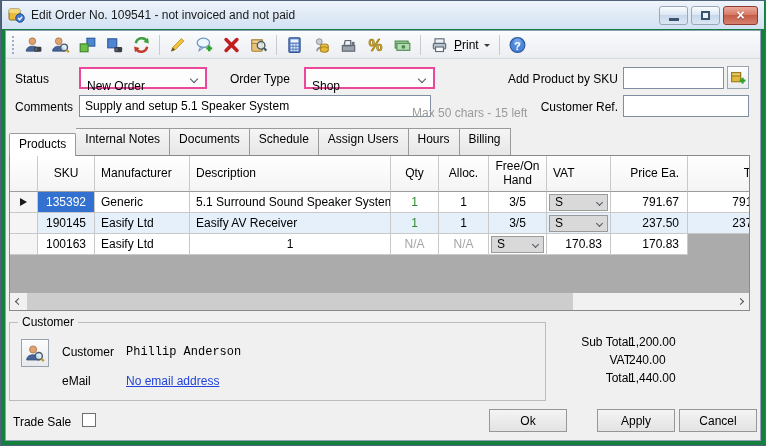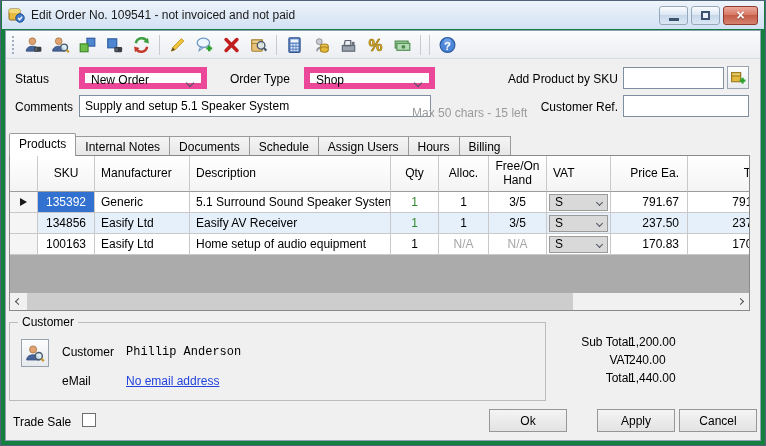--- a/index.html
+++ b/index.html
@@ -38,33 +38,33 @@
   .tb-btn { width:25px; height:24px; display:flex; align-items:center; justify-content:center; }
   .tb-sep { width:1px; height:20px; background:#c7ccd3; margin:0 3px; }
   .print-btn { display:flex; align-items:center; gap:5px; height:24px; padding:0 4px; }
   .print-label { display:inline-block; font-size:12px; }
   .print-label::first-letter { text-decoration:underline; }
   .dd-caret { width:0; height:0; border:3.5px solid transparent; border-top-color:#3a3a3a; margin-top:4px; }
   .flabel { position:absolute; font-size:12px; white-space:nowrap; }
   .flabel.right { text-align:right; }
   .tbox { position:absolute; height:22px; background:#fff; border:1px solid #7f8ea0;
     font-size:12px; padding:0 5px; line-height:20px; white-space:nowrap; overflow:hidden; }
-  .combo { position:absolute; height:22px; background:#fdfdfd; border:6px solid #ec4899;
-    font-size:12px; padding:0 20px 0 6px; }
+  .combo { position:absolute; height:22px; background:#fdfdfd; border:2px solid #ec4899;
+    font-size:12px; padding:10px 20px 0 6px; }
   .chev { display:inline-block; width:6px; height:6px;
     border-right:1.5px solid #4a545e; border-bottom:1.5px solid #4a545e; }
   .chev.down { transform:rotate(45deg); }
   .combo .chev { position:absolute; right:8px; top:7px; }
   .hint { color:var(--hint-gray,#9b9b9b); }
   .icon-btn { position:absolute; border:1px solid #9aa5b1; background:linear-gradient(#fefefe,#e9ecef);
     display:flex; align-items:center; justify-content:center; }
 
   
   .tabs { position:absolute; left:3px; top:103px; display:flex; align-items:flex-end; height:22px; }
-  .tab { height:20px; padding:3px 9px 0; background:linear-gradient(#f5f5f5,#e6e6e6);
+  .tab { height:28px; padding:3px 9px 0; background:linear-gradient(#f5f5f5,#e6e6e6);
     border:1px solid #9a9a9a; border-bottom:none; font-size:12px; white-space:nowrap; }
   .tab + .tab { border-left:none; }
   .tab.active { height:23px; background:#fff; z-index:3; border-left:1px solid #9a9a9a;
     border-radius:2px 2px 0 0; }
 
   
   .grid { position:absolute; left:3px; top:124px; width:741px; height:156px;
     border:1px solid #898989; background:#ababab; overflow:hidden; }
   .grid-table { display:grid; grid-template-columns:28px 57px 95px 201px 48px 50px 58px 64px 77px 90px; }
   .gh { height:36px; background:linear-gradient(#ffffff,#f4f4f4);
@@ -257,20 +257,29 @@
       <div class="tb-btn">
         <svg width="19" height="18" viewBox="0 0 16 16">
           <rect x="1.5" y="4.5" width="11.5" height="6.2" fill="#9fd09f" stroke="#4e8a4e"></rect>
           <rect x="3" y="6.5" width="11.5" height="6.2" fill="#b4dcb4" stroke="#4e8a4e"></rect>
           <circle cx="8.8" cy="9.6" r="1.7" fill="#4e8a4e"></circle>
         </svg>
       </div>
 
       <div class="tb-sep"></div>
 
+      <div class="print-btn">
+        <svg width="19" height="18" viewBox="0 0 16 16">
+          <rect x="4" y="2.5" width="8" height="4.5" fill="#eef2f6" stroke="#5d6a77"></rect>
+          <rect x="2.5" y="6.5" width="11" height="5" rx="1" fill="#b8c2cc" stroke="#5d6a77"></rect>
+          <rect x="4.5" y="9.8" width="7" height="4" fill="#fff" stroke="#5d6a77"></rect>
+        </svg>
+        <span class="print-label">Print</span>
+        <span class="dd-caret"></span>
+      </div>
 
       <div class="tb-sep"></div>
 
       <div class="tb-btn">
         <svg width="19" height="18" viewBox="0 0 16 16">
           <circle cx="8" cy="8" r="6.6" fill="#4d86d8" stroke="#2a5a9e"></circle>
           <circle cx="8" cy="5.4" r="3.4" fill="#7facec" fill-opacity=".7"></circle>
           <text x="8" y="12" text-anchor="middle" font-family="Liberation Sans, sans-serif" font-size="10" font-weight="bold" fill="#fff">?</text>
         </svg>
       </div>
@@ -338,39 +347,38 @@
         <div class="gc vat-wrap">
           <div class="vat-dd">
             <span>S</span>
             <span class="chev down"></span>
           </div>
         </div>
         <div class="gc right">791.67</div>
         <div class="gc right">791.67</div>
 
         <div class="gc selector"></div>
-        <div class="gc row-alt center">134856</div>
+        <div class="gc row-alt center">190145</div>
         <div class="gc row-alt">Easify Ltd</div>
         <div class="gc row-alt">Easify AV Receiver</div>
         <div class="gc row-alt center qty-g">1</div>
         <div class="gc row-alt center">1</div>
         <div class="gc row-alt center">3/5</div>
         <div class="gc row-alt vat-wrap">
           <div class="vat-dd">
             <span>S</span>
             <span class="chev down"></span>
           </div>
         </div>
         <div class="gc row-alt right">237.50</div>
         <div class="gc row-alt right">237.50</div>
 
         <div class="gc selector"></div>
         <div class="gc center">100163</div>
         <div class="gc">Easify Ltd</div>
-        <div class="gc">Home setup of audio equipment</div>
         <div class="gc center">1</div>
         <div class="gc center na">N/A</div>
         <div class="gc center na">N/A</div>
         <div class="gc vat-wrap">
           <div class="vat-dd">
             <span>S</span>
             <span class="chev down"></span>
           </div>
         </div>
         <div class="gc right">170.83</div>

